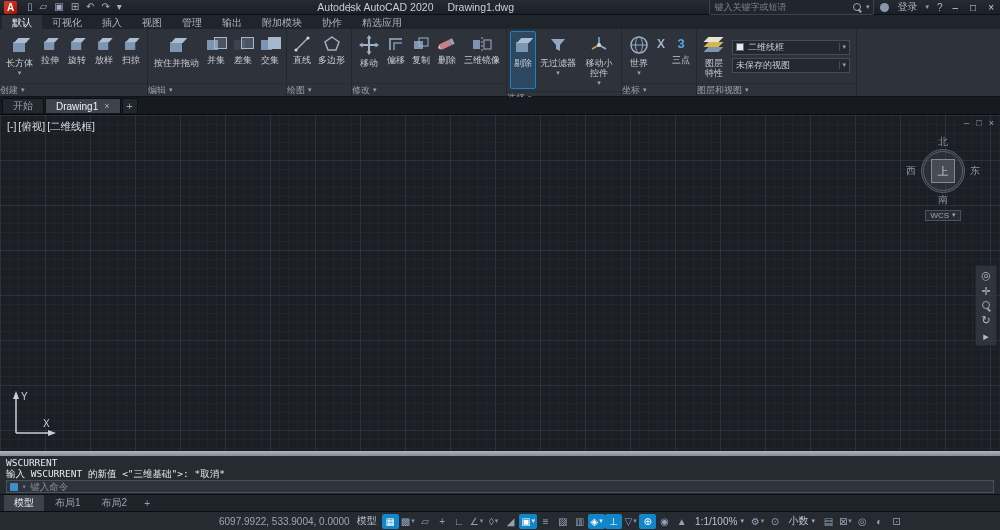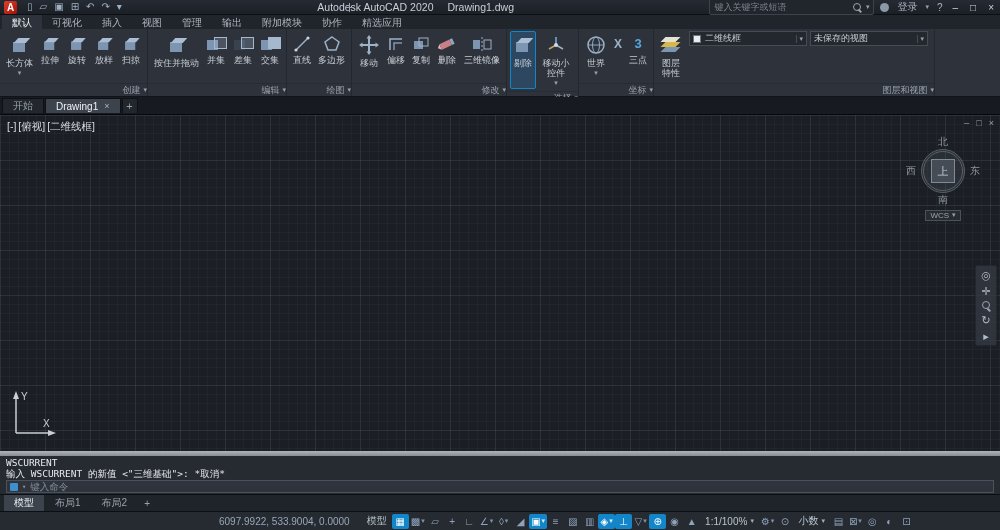--- a/index.html
+++ b/index.html
@@ -28,21 +28,21 @@
 .mag-icon::after{content:"";position:absolute;right:0;bottom:0;width:4px;height:1.5px;background:#9aa5b1;transform:rotate(45deg)}
 .dd{font-size:7px;color:#97a0ab}
 
 
 .ribbon-tabbar{height:14px;flex:0 0 14px;background:#20242b;display:flex;align-items:flex-start;padding-left:2px}
 .rtab{padding:1px 10px 2px;font-size:10px;color:#aeb6c0}
 .rtab.active{background:#2e333b;color:#eef1f4}
 .ribbon-panels{height:68px;flex:0 0 68px;background:#2e333b;display:flex;align-items:stretch;border-bottom:1px solid #10131a}
 .panel{display:flex;flex-direction:column;border-right:1px solid #23272e}
 .panel-content{flex:1;display:flex;align-items:stretch;padding:2px 3px;gap:1px}
-.panel-title{height:13px;display:flex;align-items:center;justify-content:flex-end;gap:3px;font-size:9px;color:#97a0ab;border-top:1px solid #272c34}
+.panel-title{height:13px;display:flex;align-items:center;justify-content:flex-start;gap:3px;font-size:9px;color:#97a0ab;border-top:1px solid #272c34}
 .tool{display:flex;flex-direction:column;align-items:center;gap:1px;padding:1px 2px;border:1px solid transparent;border-radius:2px}
 .tool .tlabel{font-size:9px;line-height:10px;color:#c6ccd4;text-align:center}
 .tool.active{background:rgba(40,120,180,.30);border-color:var(--accent,#4f9fd8)}
 .icon-wrap{height:24px;display:flex;align-items:center;justify-content:center}
 .tool.sm .icon-wrap{height:21px}
 .cube{width:20px;height:18px;position:relative;display:inline-block}
 .cube::before{content:"";position:absolute;left:3px;top:6px;width:12px;height:10px;background:#7e95b2}
 .cube::after{content:"";position:absolute;left:6px;top:2px;width:12px;height:5px;background:#aabdd3;transform:skewX(-42deg)}
 .cube.sm2{transform:scale(.85)}
 .bool{width:20px;height:16px;position:relative;display:inline-block}
@@ -53,21 +53,21 @@
 .layers-icon{width:20px;height:18px;position:relative;display:inline-block}
 .layers-icon i{position:absolute;left:2px;width:15px;height:5px;transform:skewX(-45deg)}
 .layers-icon i:nth-child(1){top:1px;background:#e7e3d4}
 .layers-icon i:nth-child(2){top:6px;background:#d4b84e}
 .layers-icon i:nth-child(3){top:11px;background:#7e95b2}
 .x-glyph{font-size:12px;font-weight:bold;color:#9db1c7}
 .three-glyph{font-size:13px;font-weight:bold;color:#58a6e0}
 .w30 .tlabel{max-width:32px}
 .w46 .tlabel{max-width:48px}
 .lay-label{width:22px}
-.dd-col{display:flex;justify-content:center;gap:3px;padding:0 3px}
+.dd-col{display:flex;flex-direction:column;justify-content:center;gap:3px;padding:0 3px}
 .dd-field{display:flex;align-items:center;gap:4px;width:118px;height:15px;background:#23272e;border:1px solid #454c56;padding:0 3px;font-size:9px;color:#c6ccd4}
 .dd-field .dd-btn{margin-left:auto;font-size:7px;color:#97a0ab;border-left:1px solid #454c56;padding-left:3px}
 .swatch{width:8px;height:8px;background:#e9ebee;border:1px solid #6b7280;flex:0 0 8px}
 
 
 .filetabs{height:17px;flex:0 0 17px;background:#171b21;display:flex;align-items:center;padding-left:2px;gap:1px}
 .ftab{height:15px;display:flex;align-items:center;gap:6px;padding:0 10px;font-size:10px;color:#98a1ab;background:#22262d;border:1px solid #0d1015;border-bottom:0}
 .ftab.active{background:#3d434d;color:#eef1f4}
 .ftab .close{font-size:9px;color:#aab2bc}
 .ftab-add{width:16px;height:15px;display:flex;align-items:center;justify-content:center;background:#22262d;border:1px solid #0d1015;border-bottom:0;color:#98a1ab}
@@ -100,21 +100,21 @@
 .cmd-input{flex:1;background:transparent;border:0;outline:0;color:#d2d7dd;font:inherit;min-width:0}
 .cmd-input::placeholder{color:#858d97}
 
 
 .layouttabs{flex:0 0 15px;background:#1f242b;display:flex;align-items:center;padding-left:4px;gap:1px;font-size:10px;border-top:1px solid #0b0e12}
 .ltab{padding:1px 10px;color:#99a2ac}
 .ltab.active{background:#3c434d;color:#eef1f4}
 .ltab-add{padding:1px 6px;color:#99a2ac}
 .statusbar{flex:0 0 19px;background:#262b32;border-top:1px solid #0b0e12;display:flex;align-items:center;padding:0 5px;gap:2px;font-size:10px;white-space:nowrap}
 .sb-spacer{width:212px;flex:0 0 212px}
-.sb-coords{color:#9aa6b8;margin-right:10px}
+.sb-coords{color:#9aa6b8;}
 .sb-icon{min-width:17px;height:15px;display:flex;align-items:center;justify-content:center;color:#8fa2ba;border-radius:2px;padding:0 2px;gap:1px}
 .sb-icon.active{background:var(--accent,#1286c8);color:#fff}
 .sb-text{color:#bac3cd;padding:0 5px;display:flex;align-items:center;gap:3px}
 .sb-dd{font-size:7px;opacity:.85}
 svg .st{stroke:#9db1c7;fill:none;stroke-width:1.5}
 </style>
 </head>
 <body>
 
 <div class="app">
@@ -324,20 +324,29 @@
       </div>
     </section>
 
     <section class="panel">
       <div class="panel-content">
         <div class="tool big w30 active">
           <span class="icon-wrap">
               <span class="cube"></span>
             </span>
           <span class="tlabel">剔除</span>
+        </div>
+        <div class="tool big w46">
+          <span class="icon-wrap">
+              <svg width="20" height="20">
+                <path d="M3 4 H17 L12 10 V16 L8 14 V10 Z" fill="#8fa7c2"></path>
+              </svg>
+            </span>
+          <span class="tlabel">无过滤器</span>
+          <span class="dd">▾</span>
         </div>
         <div class="tool big w30">
           <span class="icon-wrap">
               <svg width="20" height="20">
                 <line x1="10" y1="10" x2="10" y2="2" stroke="#6fb3e0" stroke-width="1.5"></line>
                 <line x1="10" y1="10" x2="17" y2="14" stroke="#9db1c7" stroke-width="1.5"></line>
                 <line x1="10" y1="10" x2="3" y2="14" stroke="#c9a05a" stroke-width="1.5"></line>
                 <circle cx="10" cy="10" r="2" fill="#d0d8e0"></circle>
               </svg>
             </span>

